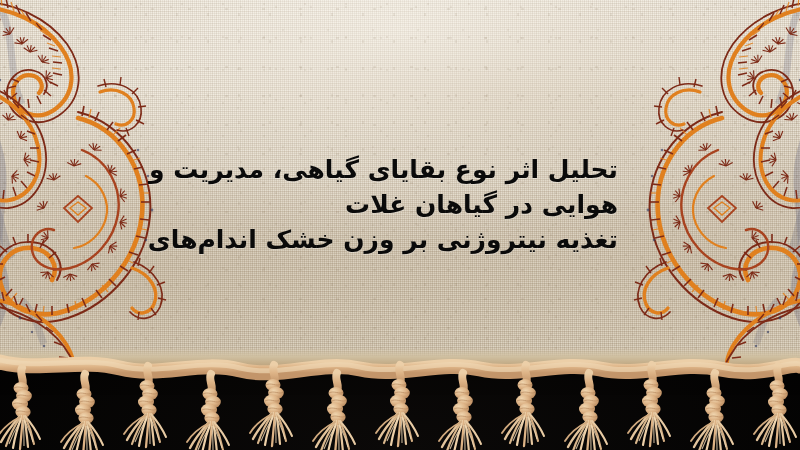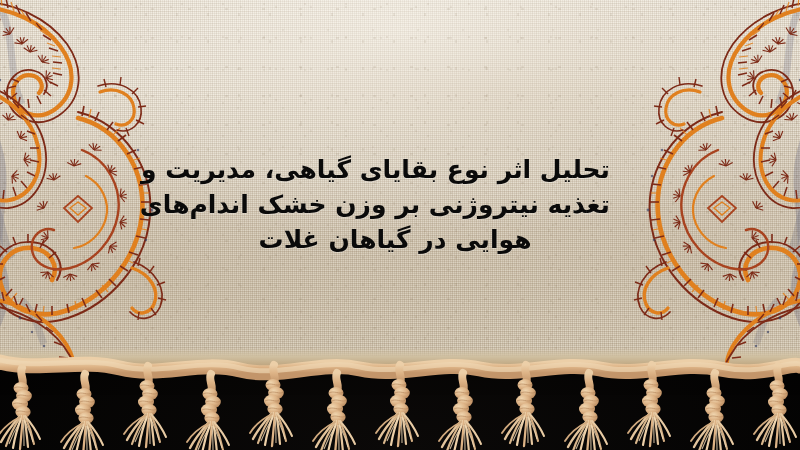--- a/index.html
+++ b/index.html
@@ -66,22 +66,21 @@
 
   
   .orn{position:absolute;top:0;height:368px;width:260px;pointer-events:none;}
   .orn.left{left:-18px;}
   .orn.right{right:-18px;transform:scaleX(-1);}
   .orn svg{display:block;width:100%;height:100%;}
 
   
   .title-block{
     position:absolute;
-    left:180px;top:152px;width:430px;
-    text-align:center;
+    left:188px;top:152px;width:430px;
     direction:rtl;
     z-index:6;
   }
   .title-line{
     display:block;
     color:#0a0a0a;
     font-size:25px;
     line-height:35px;
     font-weight:700;
     letter-spacing:0px;
@@ -553,22 +552,22 @@
         <circle cx="156" cy="150" r="1.3"></circle>
           <circle cx="166" cy="176" r="1.2"></circle>
         <circle cx="170" cy="210" r="1.4"></circle>
           <circle cx="164" cy="240" r="1.2"></circle>
       </g>
     </svg>
   </div>
 
   <div class="title-block">
     <span class="title-line">تحلیل اثر نوع بقایای گیاهی، مدیریت و</span>
+    <span class="title-line">هوایی در گیاهان غلات</span>
     <span class="title-line">تغذیه نیتروژنی بر وزن خشک اندام‌های</span>
-    <span class="title-line">هوایی در گیاهان غلات</span>
   </div>
 
   <div class="fringe">
     <svg viewBox="0 0 800 98" preserveAspectRatio="none" aria-hidden="true">
       <defs>
         <linearGradient id="cordG" x1="0" y1="0" x2="0" y2="1">
           <stop offset="0%" stop-color="#eccfa8"></stop>
           <stop offset="45%" stop-color="#ddb386"></stop>
           <stop offset="100%" stop-color="#c3956a"></stop>
         </linearGradient>

